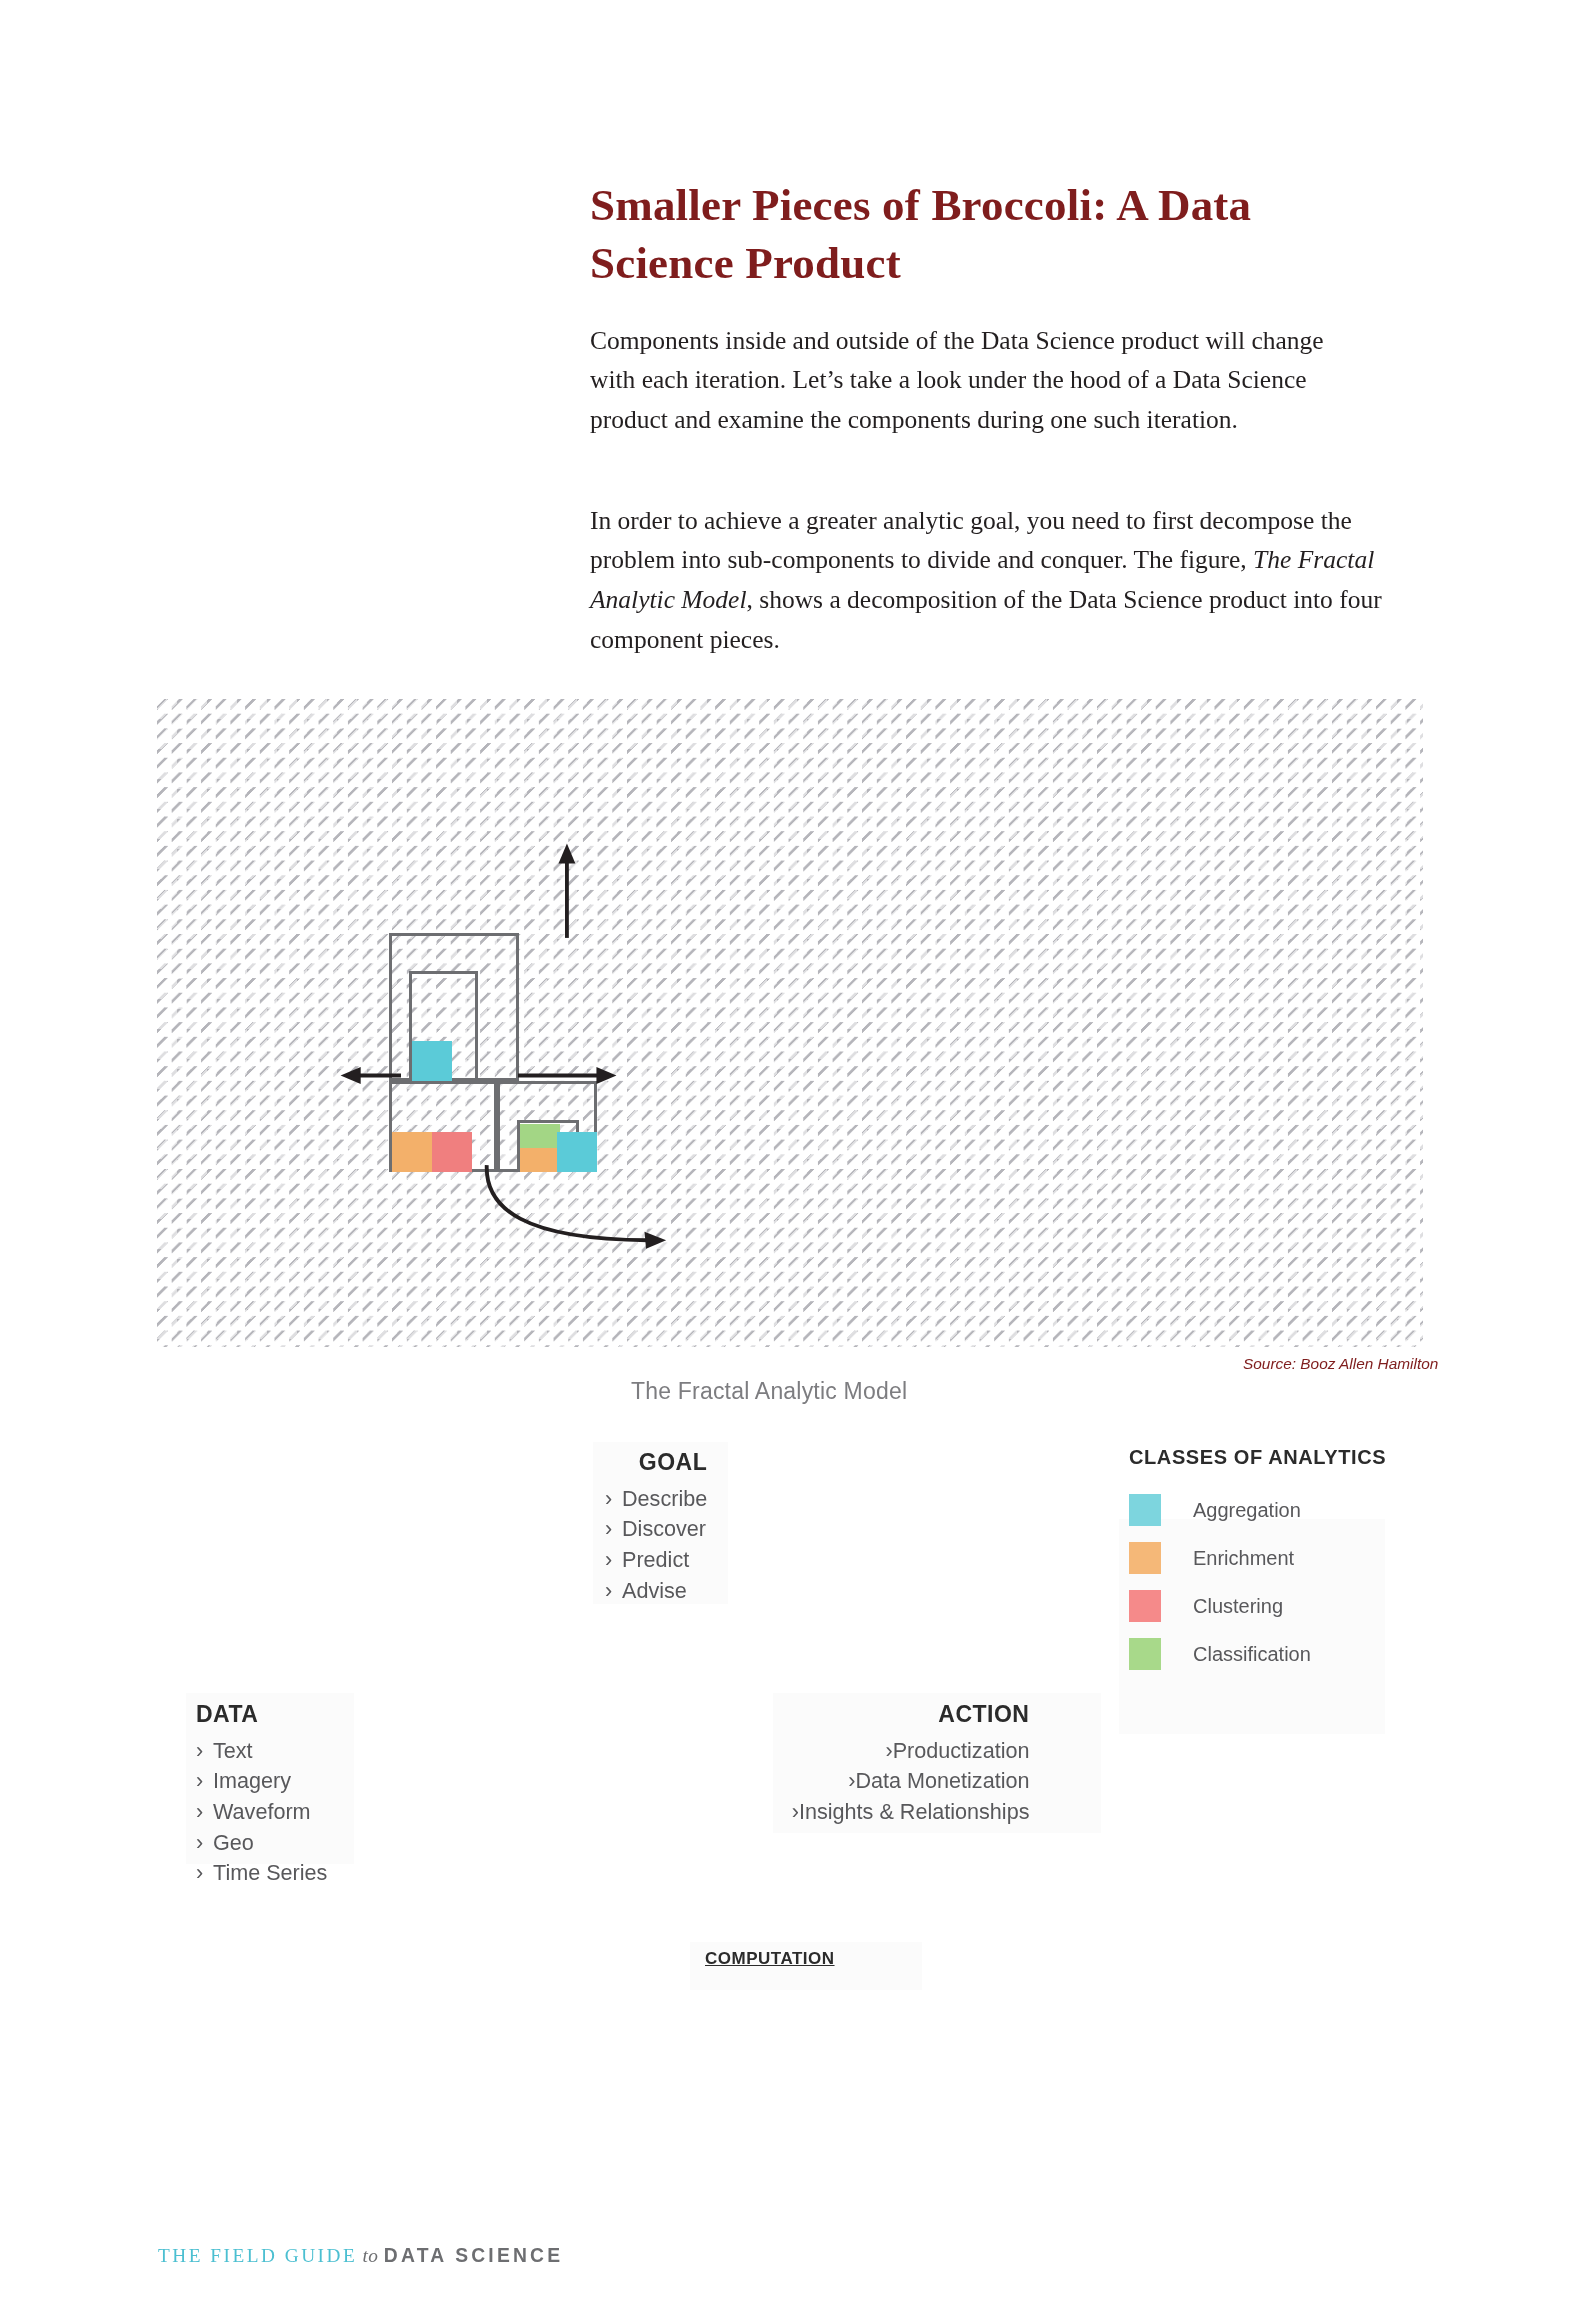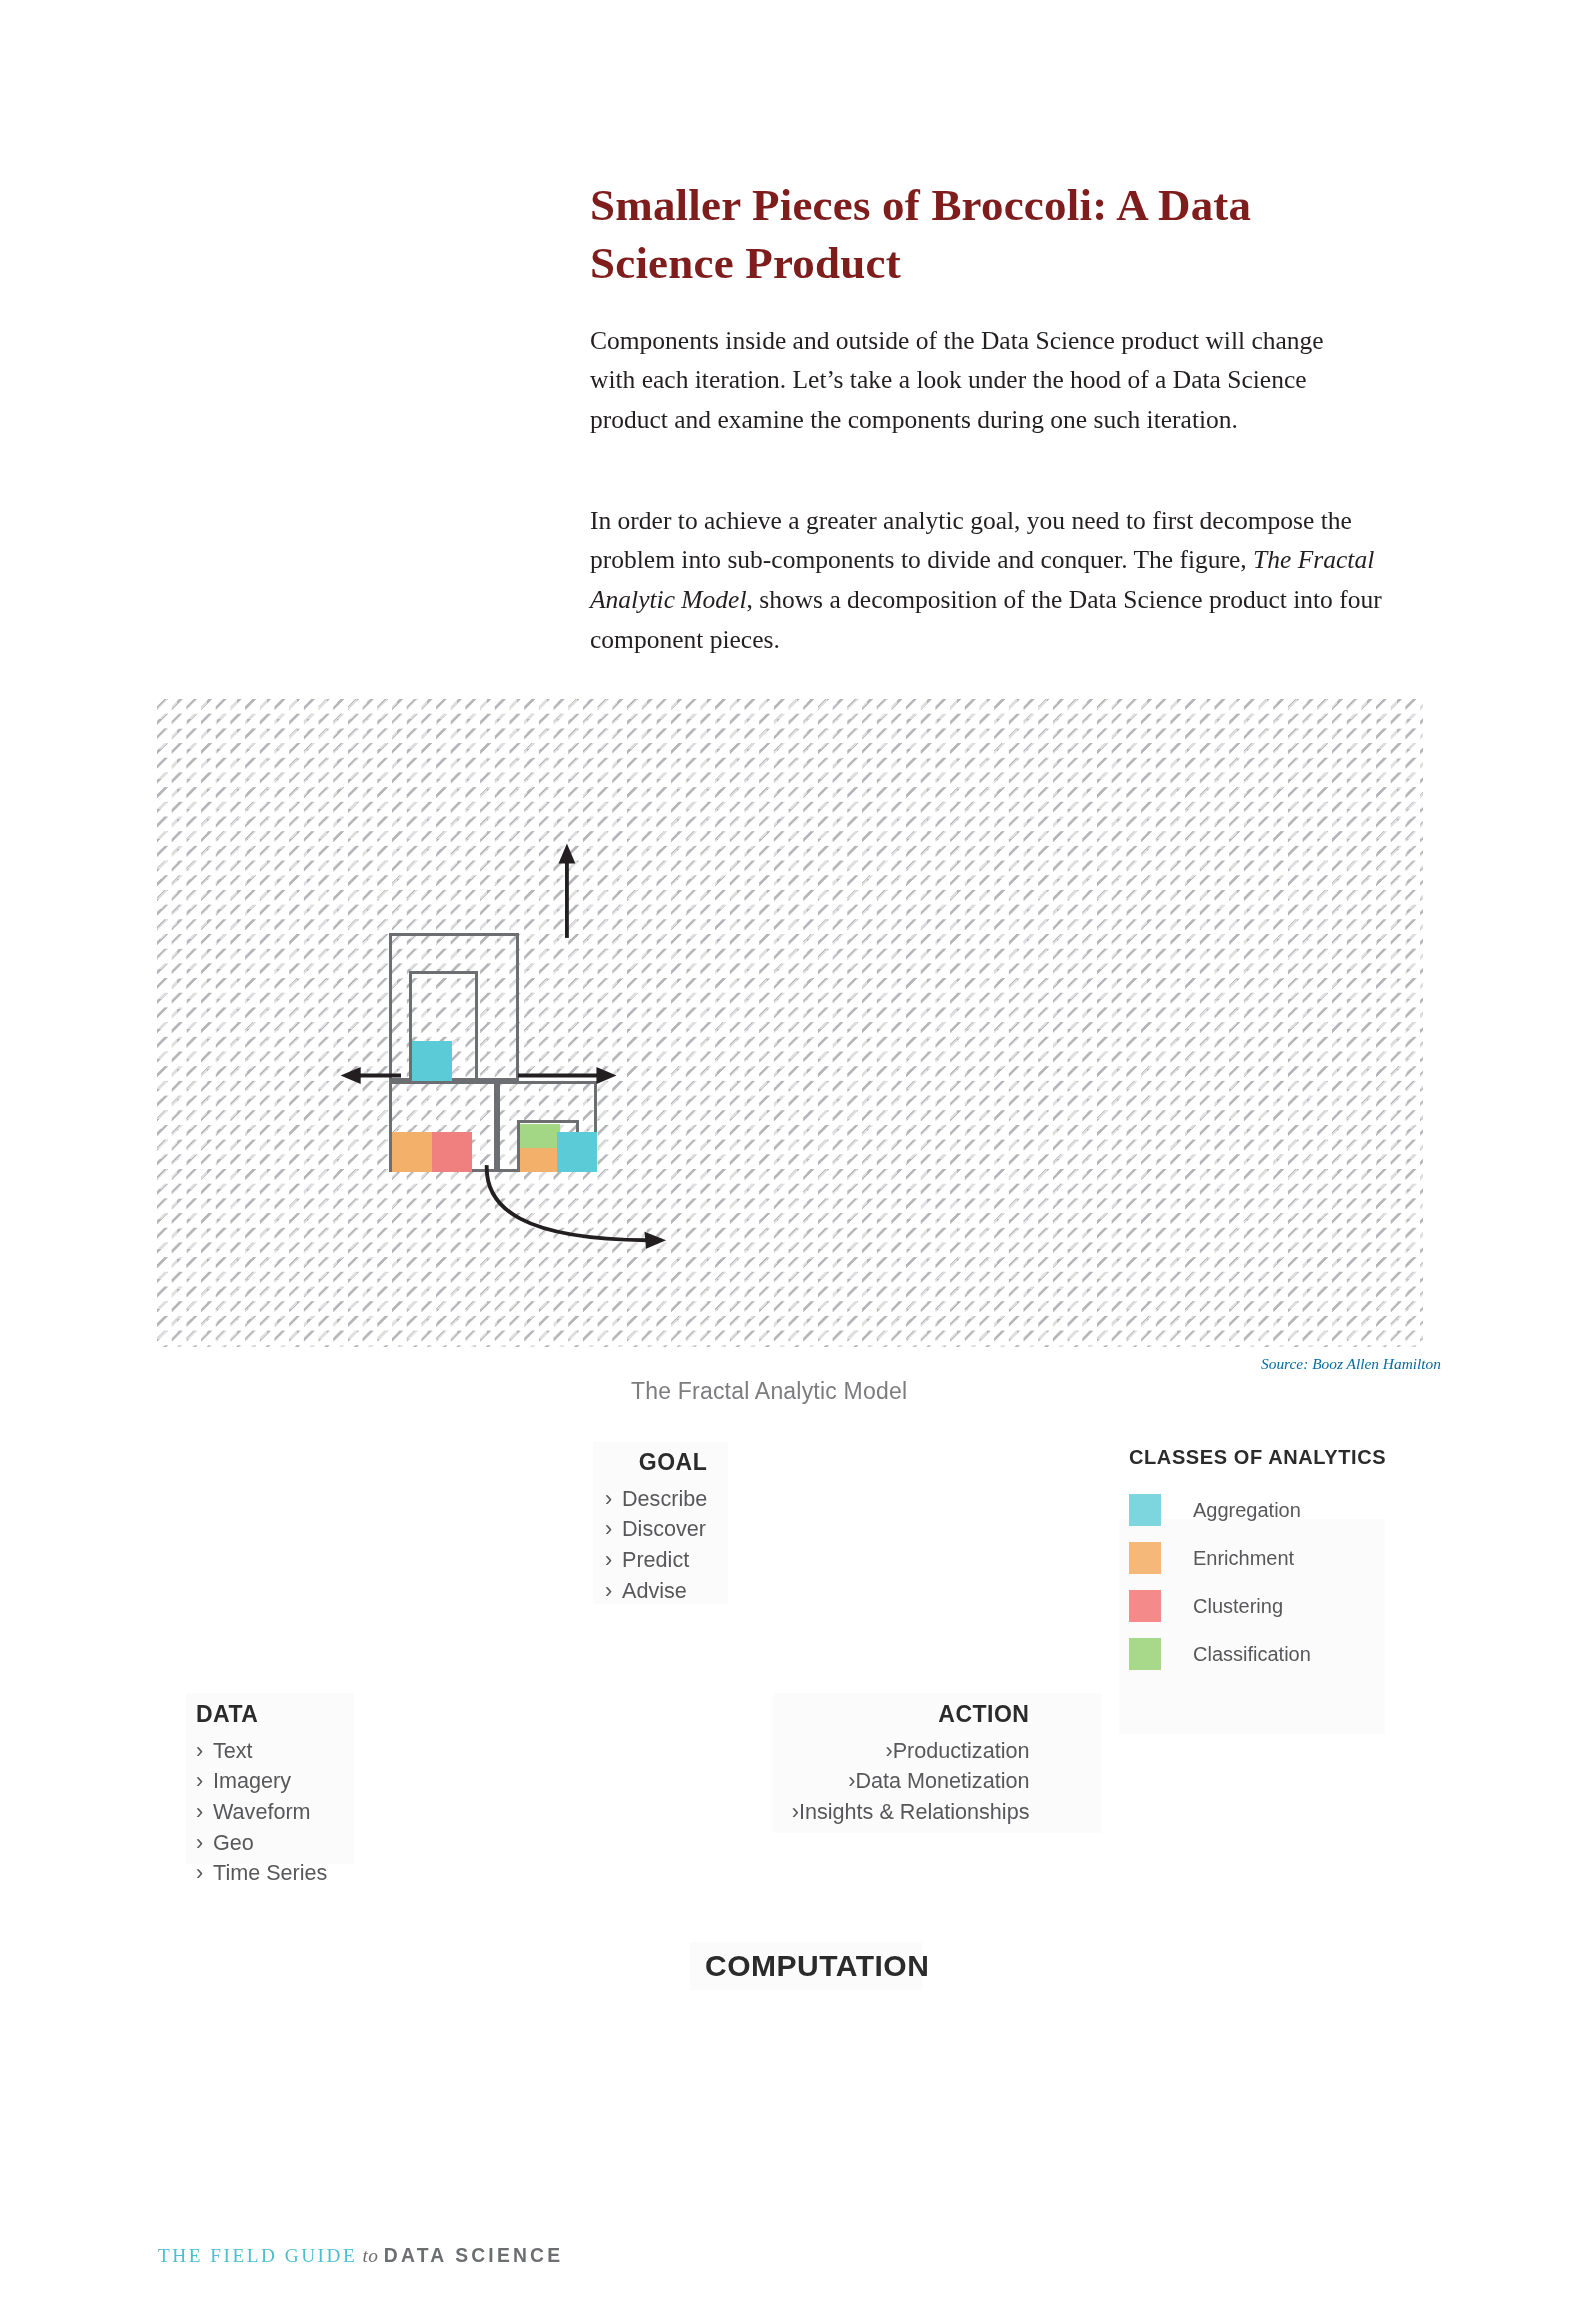--- a/index.html
+++ b/index.html
@@ -85,21 +85,21 @@
 
   
   #action-plate{left:616px;top:994px;width:328px;height:140px;}
   #action-block{position:absolute;left:625px;top:1002px;z-index:4;text-align:right;}
   #action-block .blk-title{margin-bottom:7.7px;}
 
   
   #comp-plate{left:533px;top:1243px;width:232px;height:48px;}
   #comp-label{
     position:absolute;left:548px;top:1250px;z-index:4;
-    font-size:30px;font-weight:bold;color:#2b2b2b;letter-spacing:0.5px;
+    font-size:17px;font-weight:bold;color:#2b2b2b;letter-spacing:0.5px;text-decoration:underline;
   }
 
   
   #legend-plate{left:962px;top:820px;width:266px;height:215px;}
   #legend{position:absolute;left:962px;top:747px;z-index:4;width:278px;}
   #legend .lg-title{
     font-size:20px;font-weight:bold;color:#2b2b2b;letter-spacing:0.6px;
     margin-bottom:17px;margin-left:10px;
   }
   .lg-row{display:flex;align-items:center;height:48px;margin-left:10px;}
@@ -109,22 +109,22 @@
   
   .rect{position:absolute;border:3.1px solid #6d6e71;box-sizing:border-box;z-index:3;}
   .swatch{position:absolute;z-index:4;}
 
   
   .arrow{position:absolute;z-index:5;}
 
   
   #source{
     position:absolute;left:1243px;top:1355px;z-index:6;
-    font-family:Liberation Serif, serif;
-    font-style:italic;font-size:15.4px;color:#0369a1;margin-left:18px;
+    font-family:Liberation Sans, sans-serif;
+    font-style:italic;font-size:15.4px;color:#7f1d1d;
   }
   #caption{
     position:absolute;left:631px;top:1378px;z-index:6;
     font-size:23px;color:#7d7d80;letter-spacing:0.2px;
   }
 
   
   #footer{position:absolute;left:158px;top:2245px;white-space:nowrap;}
   #footer .f1{
     font-family:"Liberation Serif", serif;

